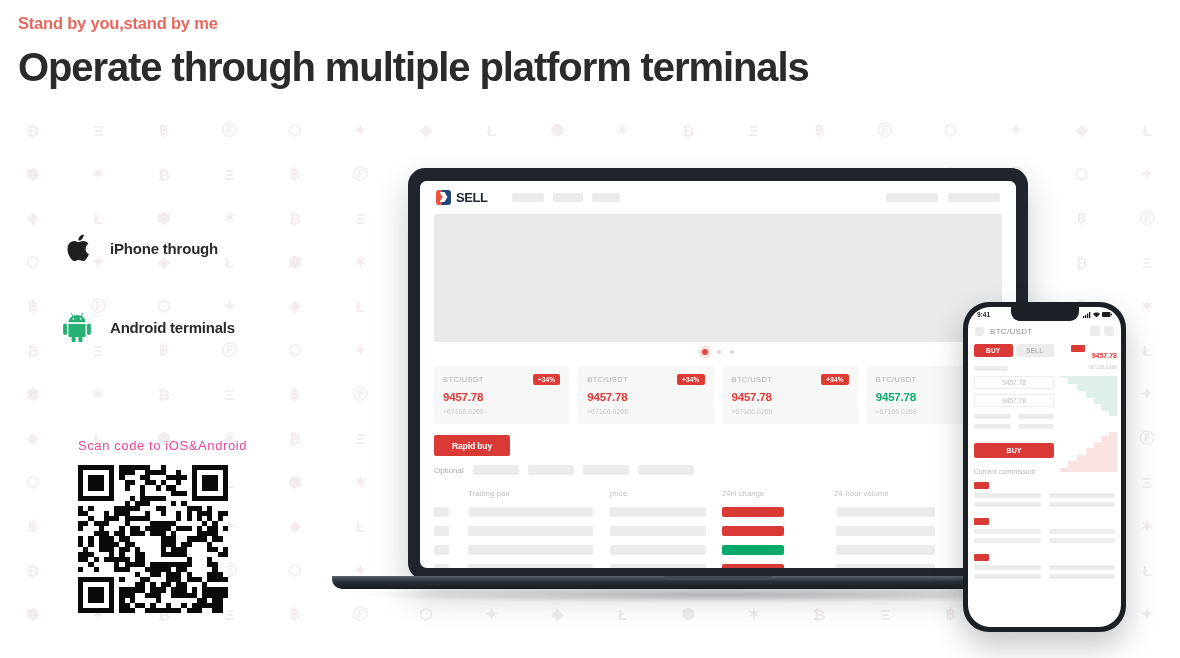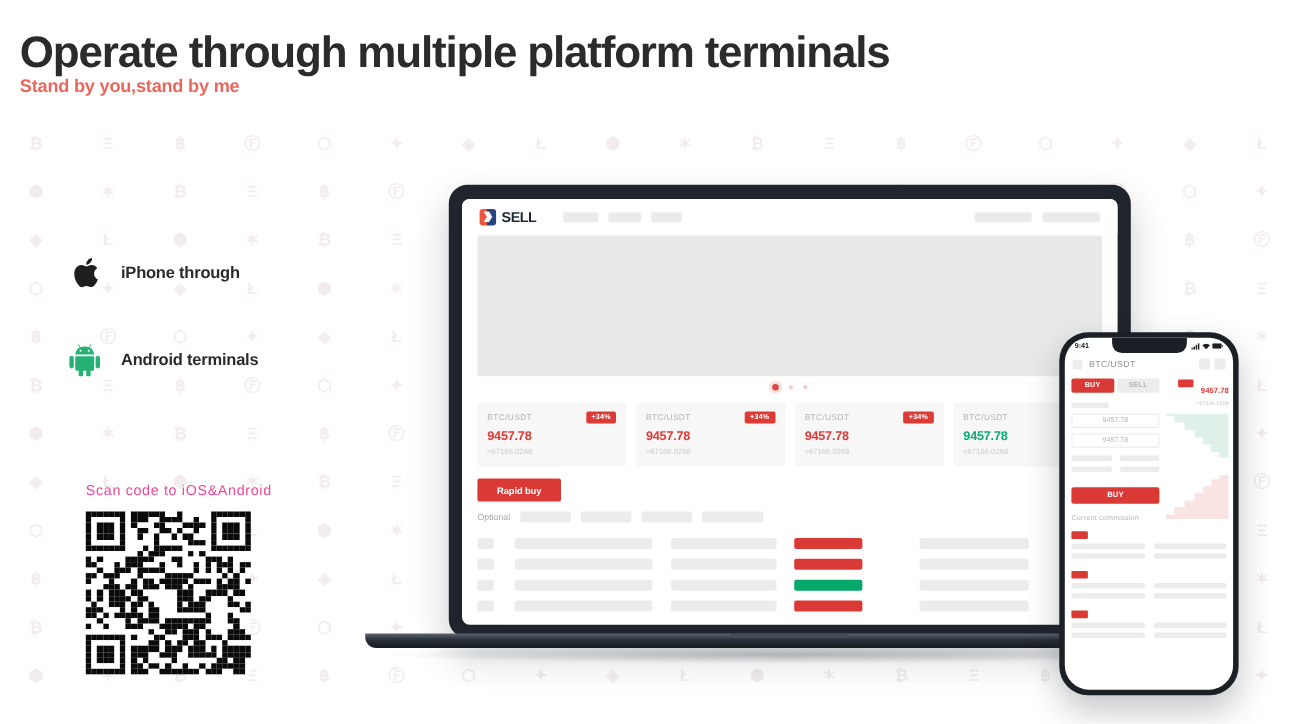--- a/index.html
+++ b/index.html
@@ -569,22 +569,22 @@
     <span>✶</span>
     <span>₿</span>
     <span>Ξ</span>
     <span>฿</span>
     <span>Ⓕ</span>
     <span>⬡</span>
     <span>✦</span>
   </div>
 
 <div id="left-col">
+  <div id="eyebrow">Stand by you,stand by me</div>
   <div id="headline">Operate through multiple platform terminals</div>
-  <div id="eyebrow">Stand by you,stand by me</div>
 </div>
 
 <div class="dl-row" id="dl-ios">
   <span class="dl-icon">
     <svg width="27" height="32" viewBox="0 0 27 32" aria-hidden="true">
       <path fill="#1f1f1f" d="M21.6 16.9c0-3.5 2.8-5.1 2.9-5.2-1.6-2.3-4-2.6-4.9-2.7-2.1-.2-4.1 1.2-5.1 1.2-1.1 0-2.7-1.2-4.4-1.2-2.2 0-4.3 1.3-5.5 3.3-2.3 4.1-.6 10.1 1.7 13.4 1.1 1.6 2.4 3.4 4.1 3.4 1.7-.1 2.3-1.1 4.3-1.1s2.6 1.1 4.4 1c1.8 0 2.9-1.6 4-3.2 1.3-1.9 1.8-3.7 1.8-3.8-.1 0-3.3-1.3-3.3-5.1z"></path>
       <path fill="#1f1f1f" d="M18.3 6.7c.9-1.1 1.5-2.7 1.4-4.2-1.3.1-3 .9-3.9 2-.8 1-1.6 2.6-1.4 4.1 1.5.1 3-.7 3.9-1.9z"></path>
     </svg>
   </span>
   <span class="dl-label">iPhone through</span>
@@ -1523,20 +1523,27 @@
         <div id="optional-row">
           <span id="optional-label">Optional</span>
           <span class="opt-chip"></span>
           <span class="opt-chip"></span>
           <span class="opt-chip"></span>
           <span class="opt-chip" style="width:56px"></span>
           <span id="opt-last"></span>
         </div>
 
         <div id="market-table">
+          <div id="table-head">
+            <span class="th-spacer"></span>
+            <span class="th c1">Trading pair</span>
+            <span class="th c2">price</span>
+            <span class="th c3">24H change</span>
+            <span class="th c4">24-hour volume</span>
+          </div>
 
           <div class="t-row">
             <span class="cell-box c-check"></span>
             <span class="cell-box c-pair"></span>
             <span class="cell-box c-price"></span>
             <span class="cell-box c-chg down"></span>
             <span class="cell-box c-vol"></span>
           </div>
           <div class="t-row">
             <span class="cell-box c-check"></span>

